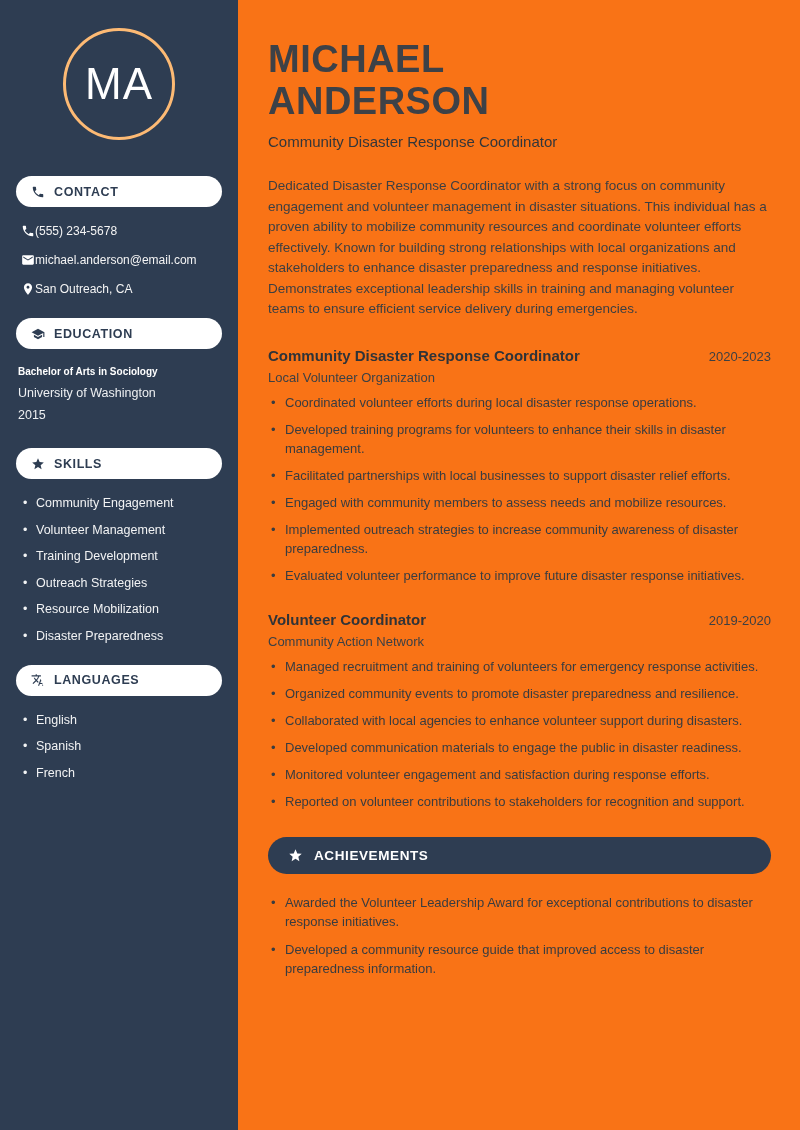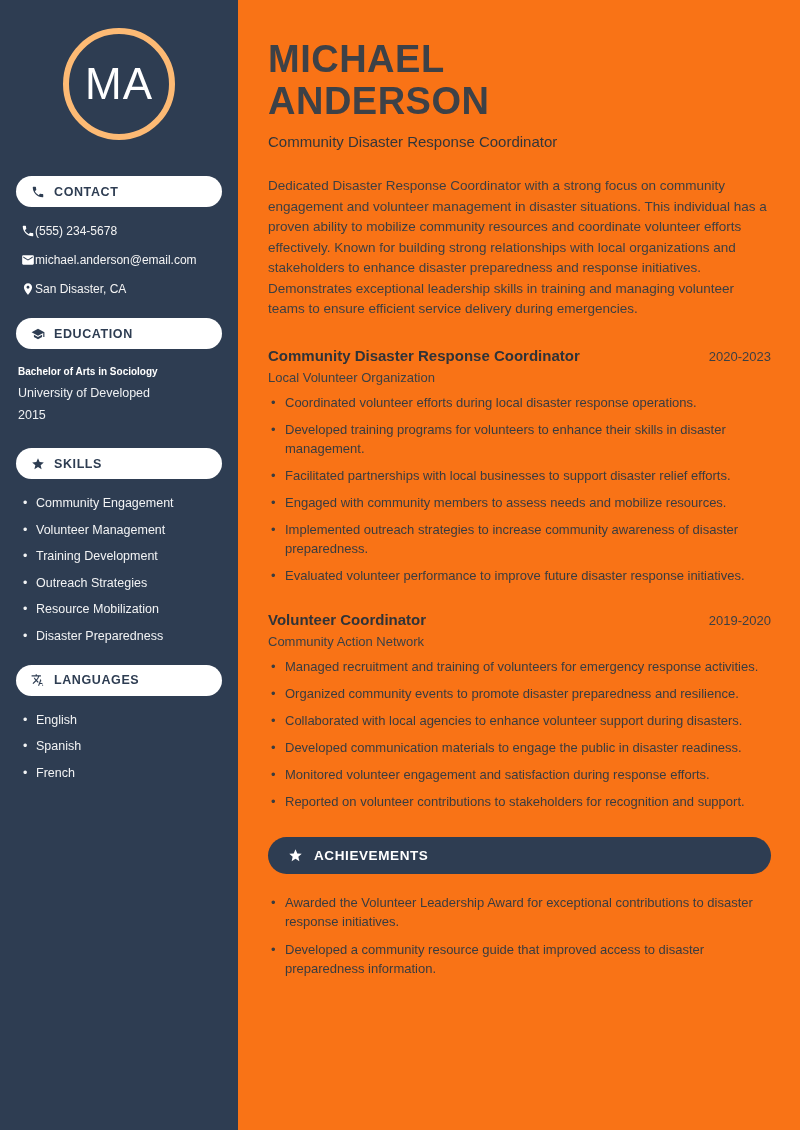--- a/index.html
+++ b/index.html
@@ -13,21 +13,21 @@
 
   
   .sidebar {
     width:238px; min-width:238px; height:1130px;
     background:#2e3d52; color:#fff;
     padding:28px 16px 20px 16px;
   }
   .avatar-wrap { display:flex; justify-content:center; margin-bottom:36px; }
   .avatar {
     width:112px; height:112px; border-radius:50%;
-    border:6px solid #fdba74;
+    border:3px solid #fdba74;
     display:flex; align-items:center; justify-content:center;
     font-size:44px; letter-spacing:1px; color:#ffffff; font-weight:400;
   }
   .pill {
     background:#ffffff; color:#2e3d52;
     border-radius:16px; height:31px;
     display:flex; align-items:center; gap:9px;
     padding:0 15px; margin-bottom:17px;
     font-weight:bold; font-size:12.5px; letter-spacing:.6px;
   }
@@ -104,35 +104,35 @@
             </svg>
         </span>
         <span>michael.anderson@email.com</span>
       </div>
       <div class="contact-item">
         <span class="icon">
           <svg viewBox="0 0 24 24">
               <path d="M12 2C8.13 2 5 5.13 5 9c0 5.25 7 13 7 13s7-7.75 7-13c0-3.87-3.13-7-7-7zm0 9.5c-1.38 0-2.5-1.12-2.5-2.5s1.12-2.5 2.5-2.5 2.5 1.12 2.5 2.5-1.12 2.5-2.5 2.5z"></path>
             </svg>
         </span>
-        <span>San Disaster, CA</span>
+        <span>San Outreach, CA</span>
       </div>
     </div>
 
     <div class="pill">
       <span class="icon">
         <svg viewBox="0 0 24 24" fill="currentColor">
             <path d="M5 13.18v4L12 21l7-3.82v-4L12 17l-7-3.82zM12 3L1 9l11 6 9-4.91V17h2V9L12 3z"></path>
           </svg>
       </span>
       <span>EDUCATION</span>
     </div>
     <div class="edu-block">
       <div class="edu-degree">Bachelor of Arts in Sociology</div>
-      <div class="edu-school">University of Developed</div>
+      <div class="edu-school">University of Washington</div>
       <div class="edu-year">2015</div>
     </div>
 
     <div class="pill">
       <span class="icon">
         <svg viewBox="0 0 24 24" fill="currentColor">
             <path d="M12 17.27L18.18 21l-1.64-7.03L22 9.24l-7.19-.61L12 2 9.19 8.63 2 9.24l5.46 4.73L5.82 21z"></path>
           </svg>
       </span>
       <span>SKILLS</span>

